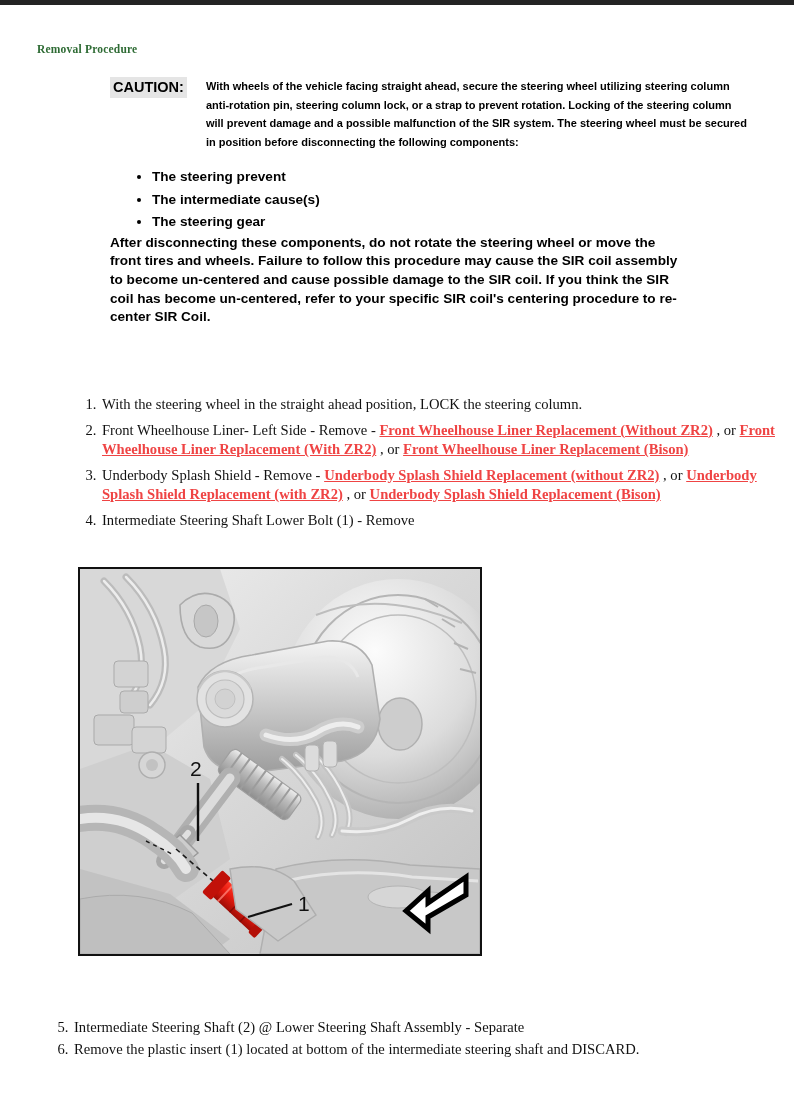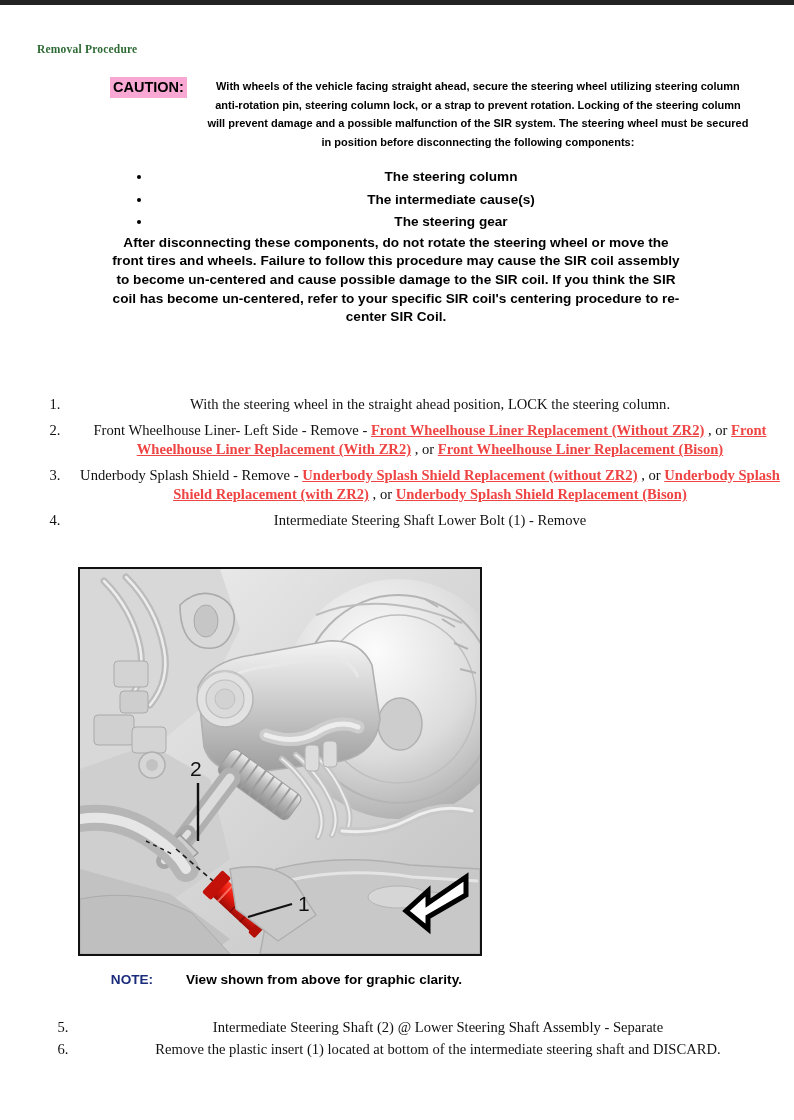--- a/index.html
+++ b/index.html
@@ -20,21 +20,20 @@
     width: 794px;
     height: 5px;
     background: #232323;
   }
   .page {
     position: absolute;
     top: 5px; left: 0;
     width: 794px;
     height: 1115px;
     background: #ffffff;
-    text-align: center;
   }
   .section-heading {
     position: absolute;
     left: 37px;
     top: 38px;
     font-family: "Liberation Serif", serif;
     font-weight: bold;
     font-size: 11.5px;
     color: #2e6b34;
     letter-spacing: 0.2px;
@@ -45,21 +44,21 @@
     position: absolute;
     left: 110px;
     top: 72px;
     width: 640px;
   }
   .caution-row {
     display: flex;
     align-items: flex-start;
   }
   .caution-label {
-    background: #f9a8d4;
+    background: #e5e5e5;
     color: #000000;
     font-family: "Liberation Sans", sans-serif;
     font-weight: bold;
     font-size: 14.5px;
     line-height: 19px;
     padding: 1px 3px 1px 3px;
     white-space: nowrap;
     flex: 0 0 auto;
   }
   .caution-body {
@@ -102,20 +101,21 @@
     padding: 0 0 0 28px;
     list-style: decimal;
     font-family: "Liberation Serif", serif;
     font-size: 14.6px;
     line-height: 19.6px;
     color: #111111;
   }
   .steps > li {
     margin-bottom: 6px;
     padding-left: 2px;
+    margin-left: 36px;
   }
   .steps > li.tight { margin-bottom: 2px; }
   a.doclink {
     color: #ef4444;
     font-weight: bold;
     text-decoration: underline;
   }
 
   
   .figure {
@@ -180,21 +180,21 @@
 
   <div class="section-heading">Removal Procedure</div>
 
   <div class="caution-block">
     <div class="caution-row">
       <span class="caution-label">CAUTION:</span>
       <span class="caution-body">With wheels of the vehicle facing straight ahead, secure the steering wheel utilizing steering column anti-rotation pin, steering column lock, or a strap to prevent rotation. Locking of the steering column will prevent damage and a possible malfunction of the SIR system. The steering wheel must be secured in position before disconnecting the following components:</span>
     </div>
 
     <ul class="caution-bullets">
-      <li>The steering column</li>
+      <li>The steering prevent</li>
       <li>The intermediate cause(s)</li>
       <li>The steering gear</li>
     </ul>
 
     <div class="caution-after">After disconnecting these components, do not rotate the steering wheel or move the front tires and wheels. Failure to follow this procedure may cause the SIR coil assembly to become un-centered and cause possible damage to the SIR coil. If you think the SIR coil has become un-centered, refer to your specific SIR coil's centering procedure to re-center SIR Coil.</div>
   </div>
 
   <ol class="steps">
     <li>
       <span>With the steering wheel in the straight ahead position, LOCK the steering column.</span>
@@ -358,24 +358,20 @@
       <text x="110" y="207" font-family="Liberation Sans, sans-serif" font-size="21" font-weight="normal" fill="#111111">2</text>
       <line x1="118" y1="214" x2="118" y2="272" stroke="#111111" stroke-width="2.4"></line>
 
       <text x="218" y="342" font-family="Liberation Sans, sans-serif" font-size="21" font-weight="normal" fill="#111111">1</text>
       <line x1="212" y1="335" x2="168" y2="348" stroke="#111111" stroke-width="2.2"></line>
 
       <path d="M386 308 L348 334 L348 322 L326 342 L348 360 L348 348 L386 326 Z" fill="#ffffff" stroke="#000000" stroke-width="5" stroke-linejoin="miter"></path>
     </svg>
   </div>
 
-  <div class="note-block">
-    <span class="note-label">NOTE:</span>
-    <span class="note-text">View shown from above for graphic clarity.</span>
-  </div>
 
   <ol class="steps-tail" start="5">
     <li>
       <span>Intermediate Steering Shaft (2) @ Lower Steering Shaft Assembly - Separate</span>
     </li>
     <li>
       <span>Remove the plastic insert (1) located at bottom of the intermediate steering shaft and DISCARD.</span>
     </li>
   </ol>
 

